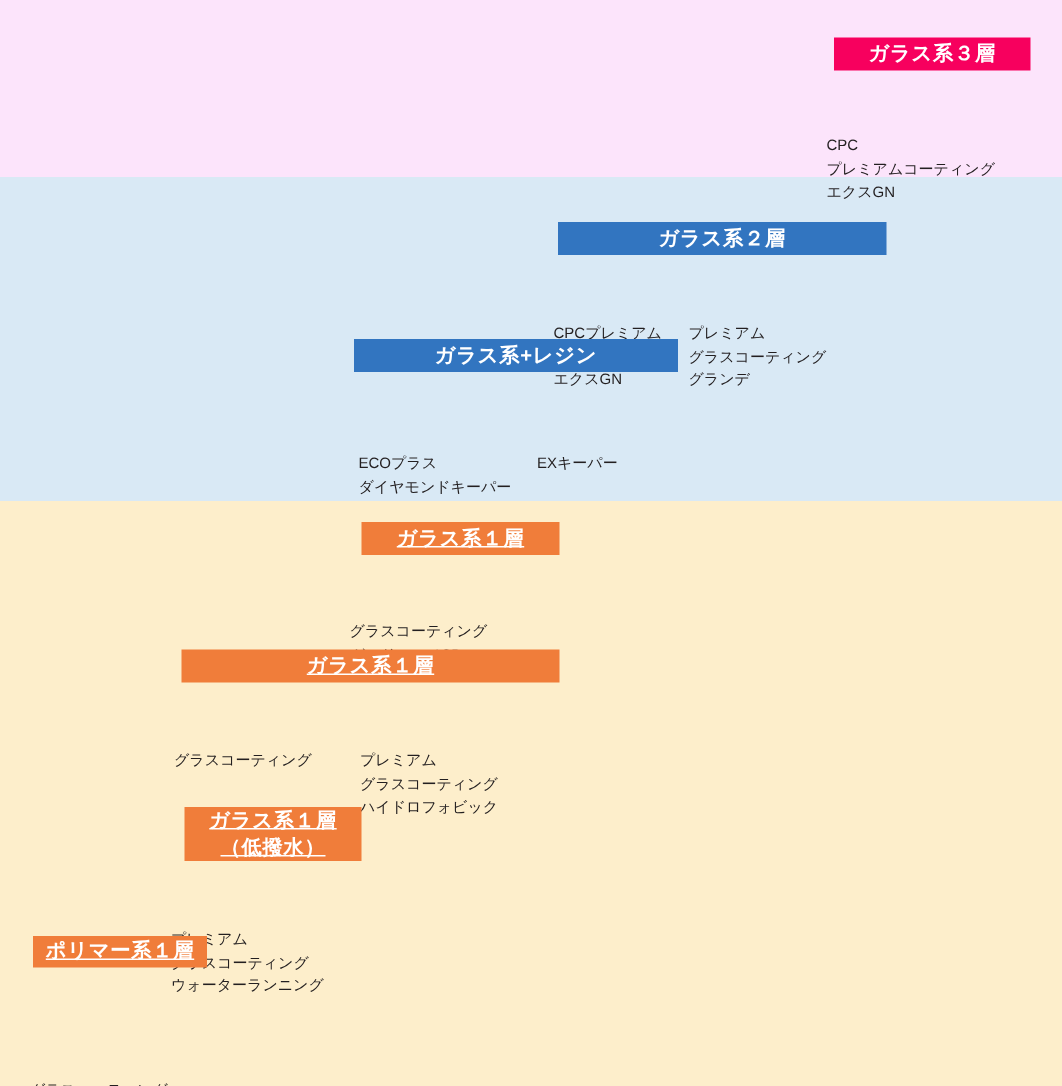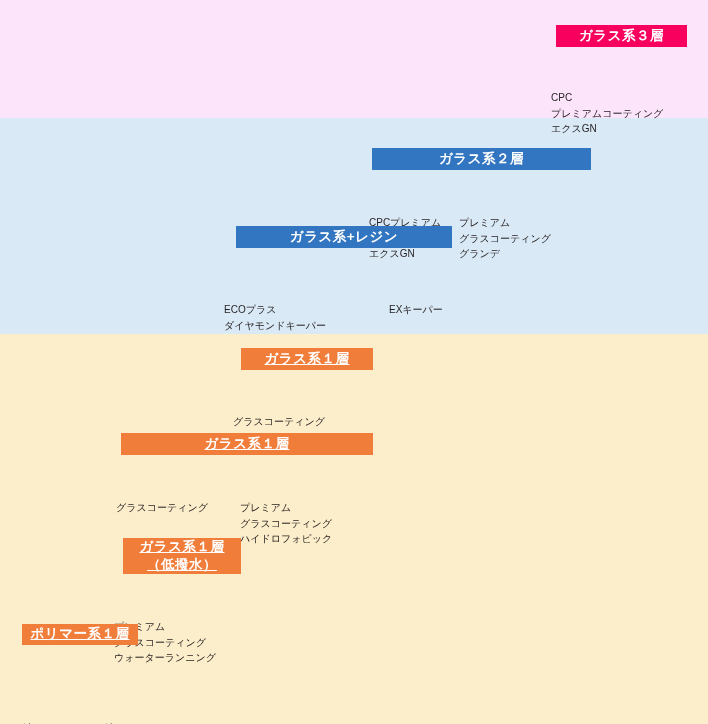--- a/index.html
+++ b/index.html
@@ -76,23 +76,23 @@
 エクスGN</div>
   <div class="plist" style="left:459px;top:176px;width:115px;">プレミアム
 グラスコーティング
 グランデ</div>
 </div>
 
 <div class="tier">
   <div class="badge badge-blue" style="left:236px;top:226px;width:216px;height:22px;">
     <span>ガラス系+レジン</span>
   </div>
-  <div class="plist" style="left:224px;top:263px;width:140px;">ECOプラス
+  <div class="plist" style="left:239px;top:263px;width:140px;">ECOプラス
 ダイヤモンドキーパー</div>
-  <div class="plist" style="left:389px;top:263px;width:120px;">EXキーパー</div>
+  <div class="plist" style="left:358px;top:263px;width:120px;">EXキーパー</div>
 </div>
 
 <div class="tier">
   <div class="badge badge-orange" style="left:241px;top:348px;width:132px;height:22px;">
     <span>ガラス系１層</span>
   </div>
   <div class="plist" style="left:233px;top:375px;width:170px;">グラスコーティング
 ガードコスメSP</div>
 </div>
 

